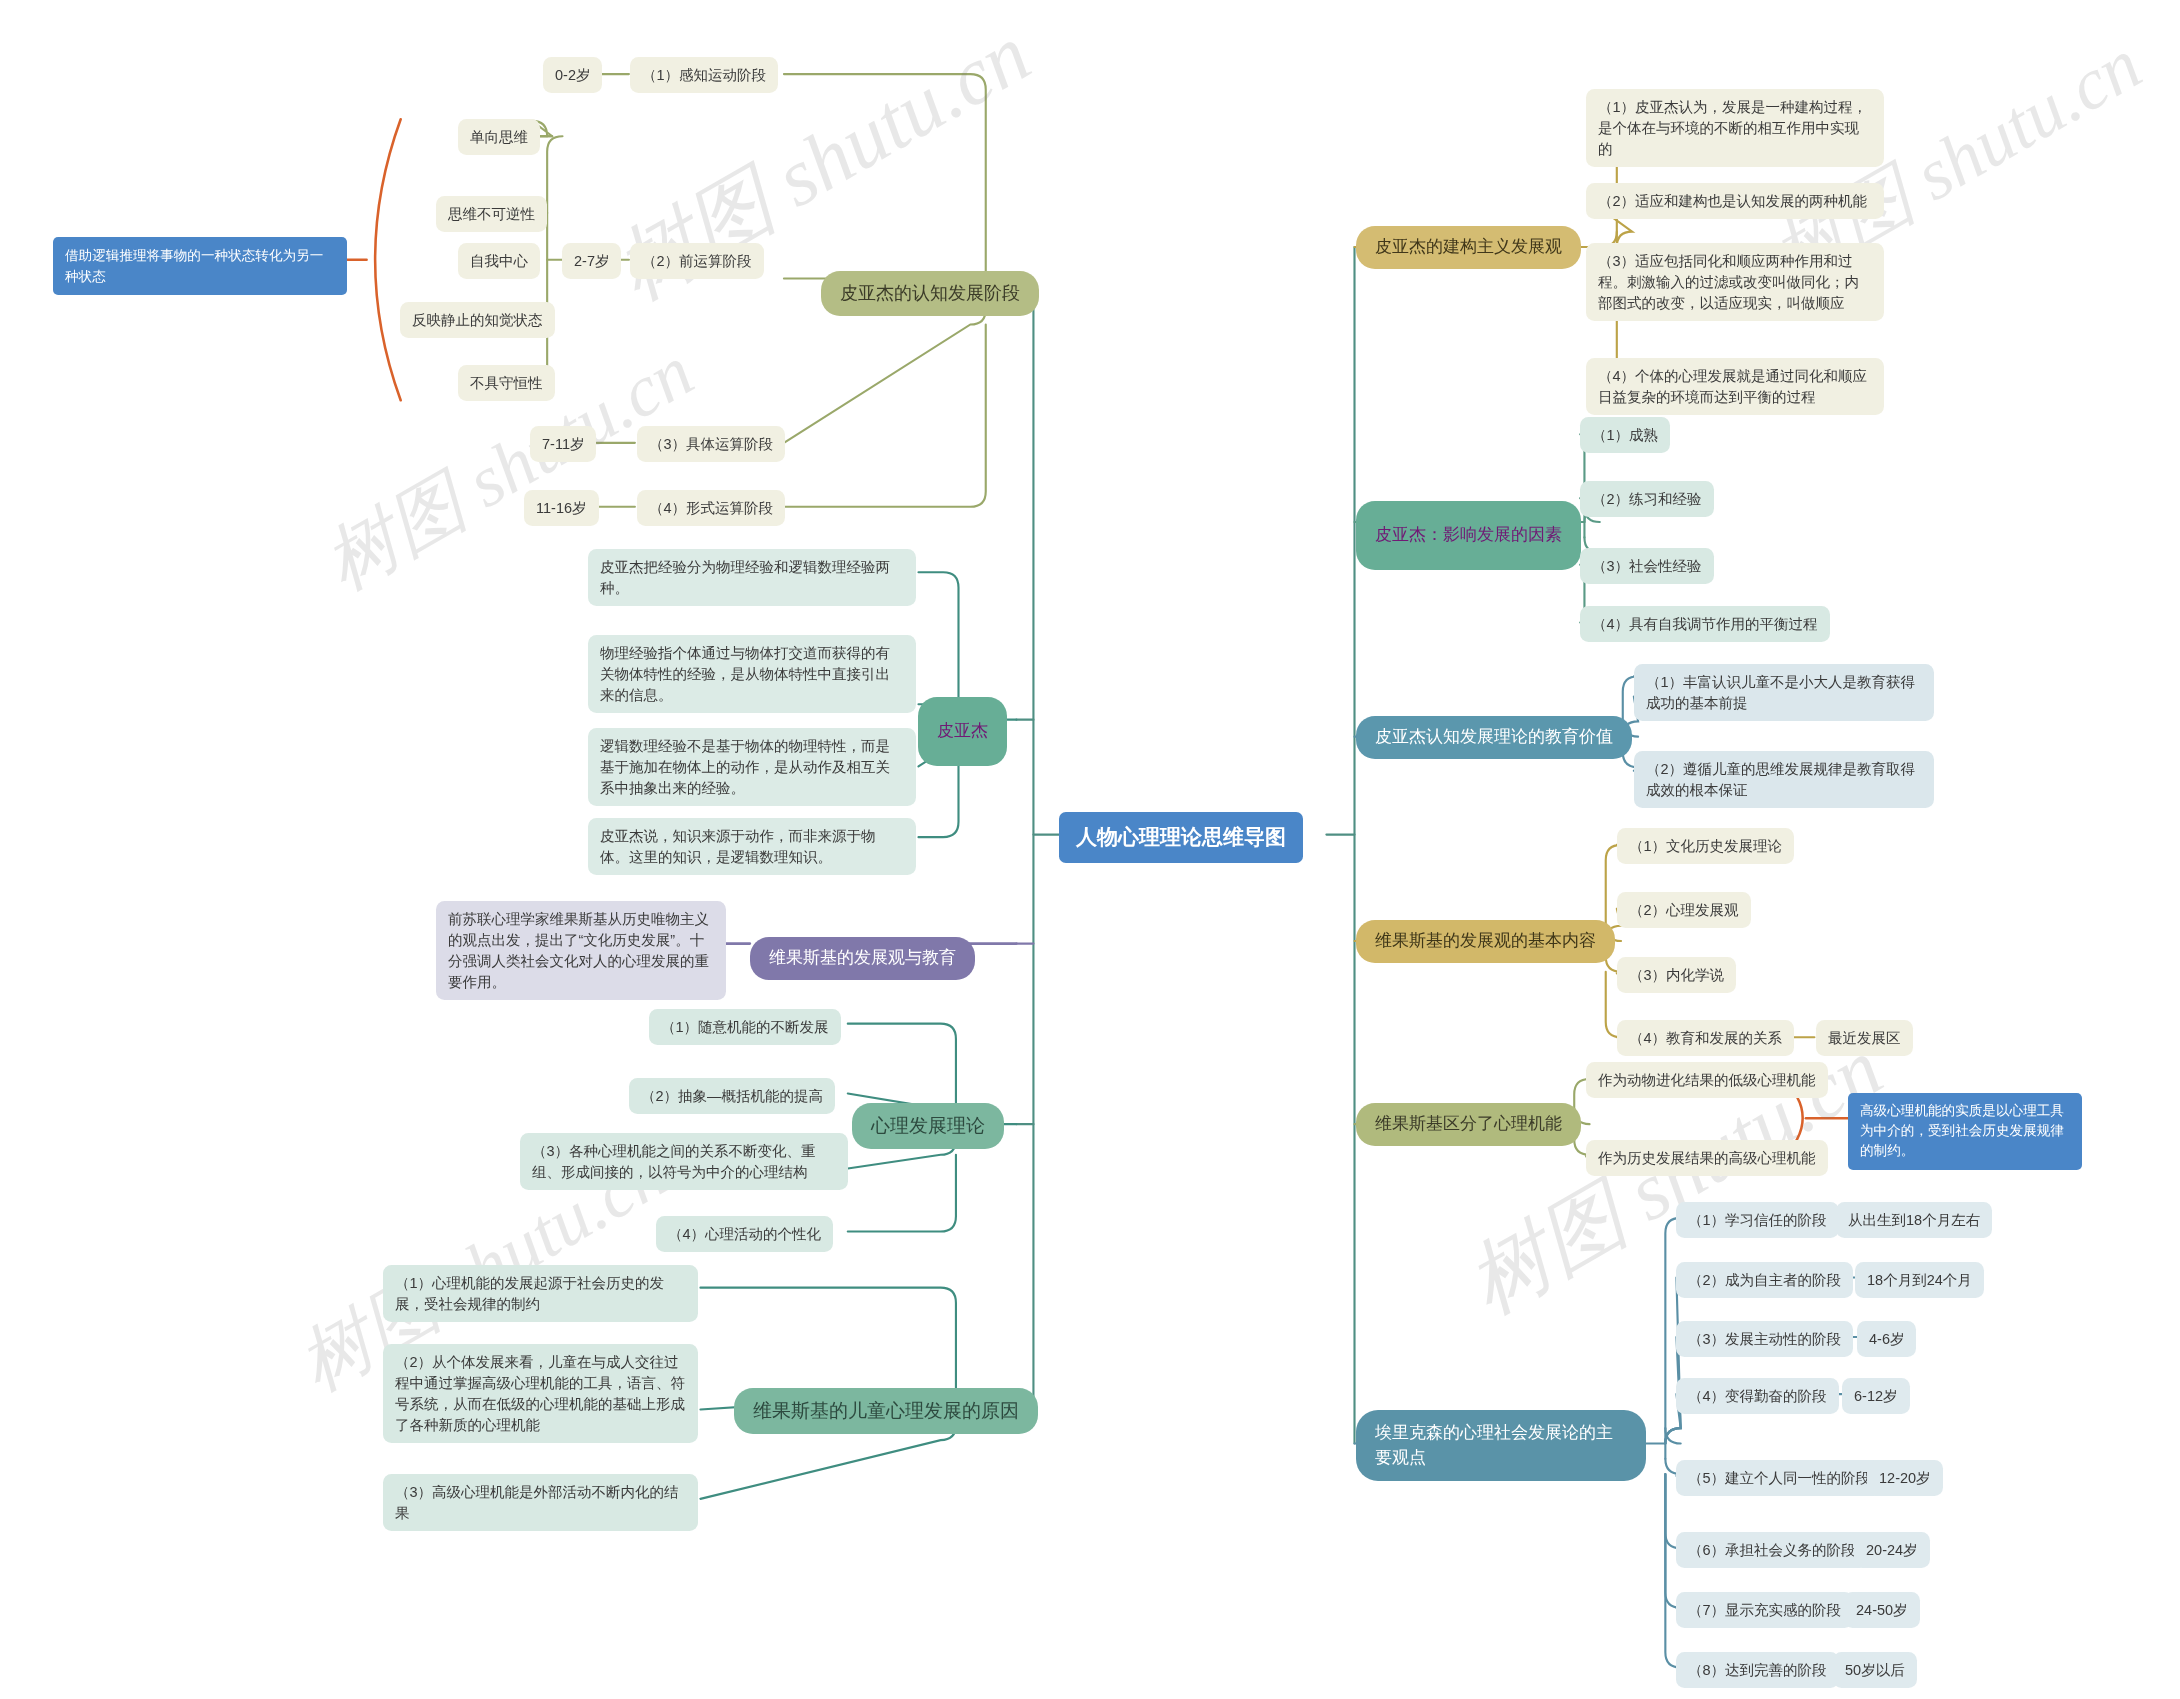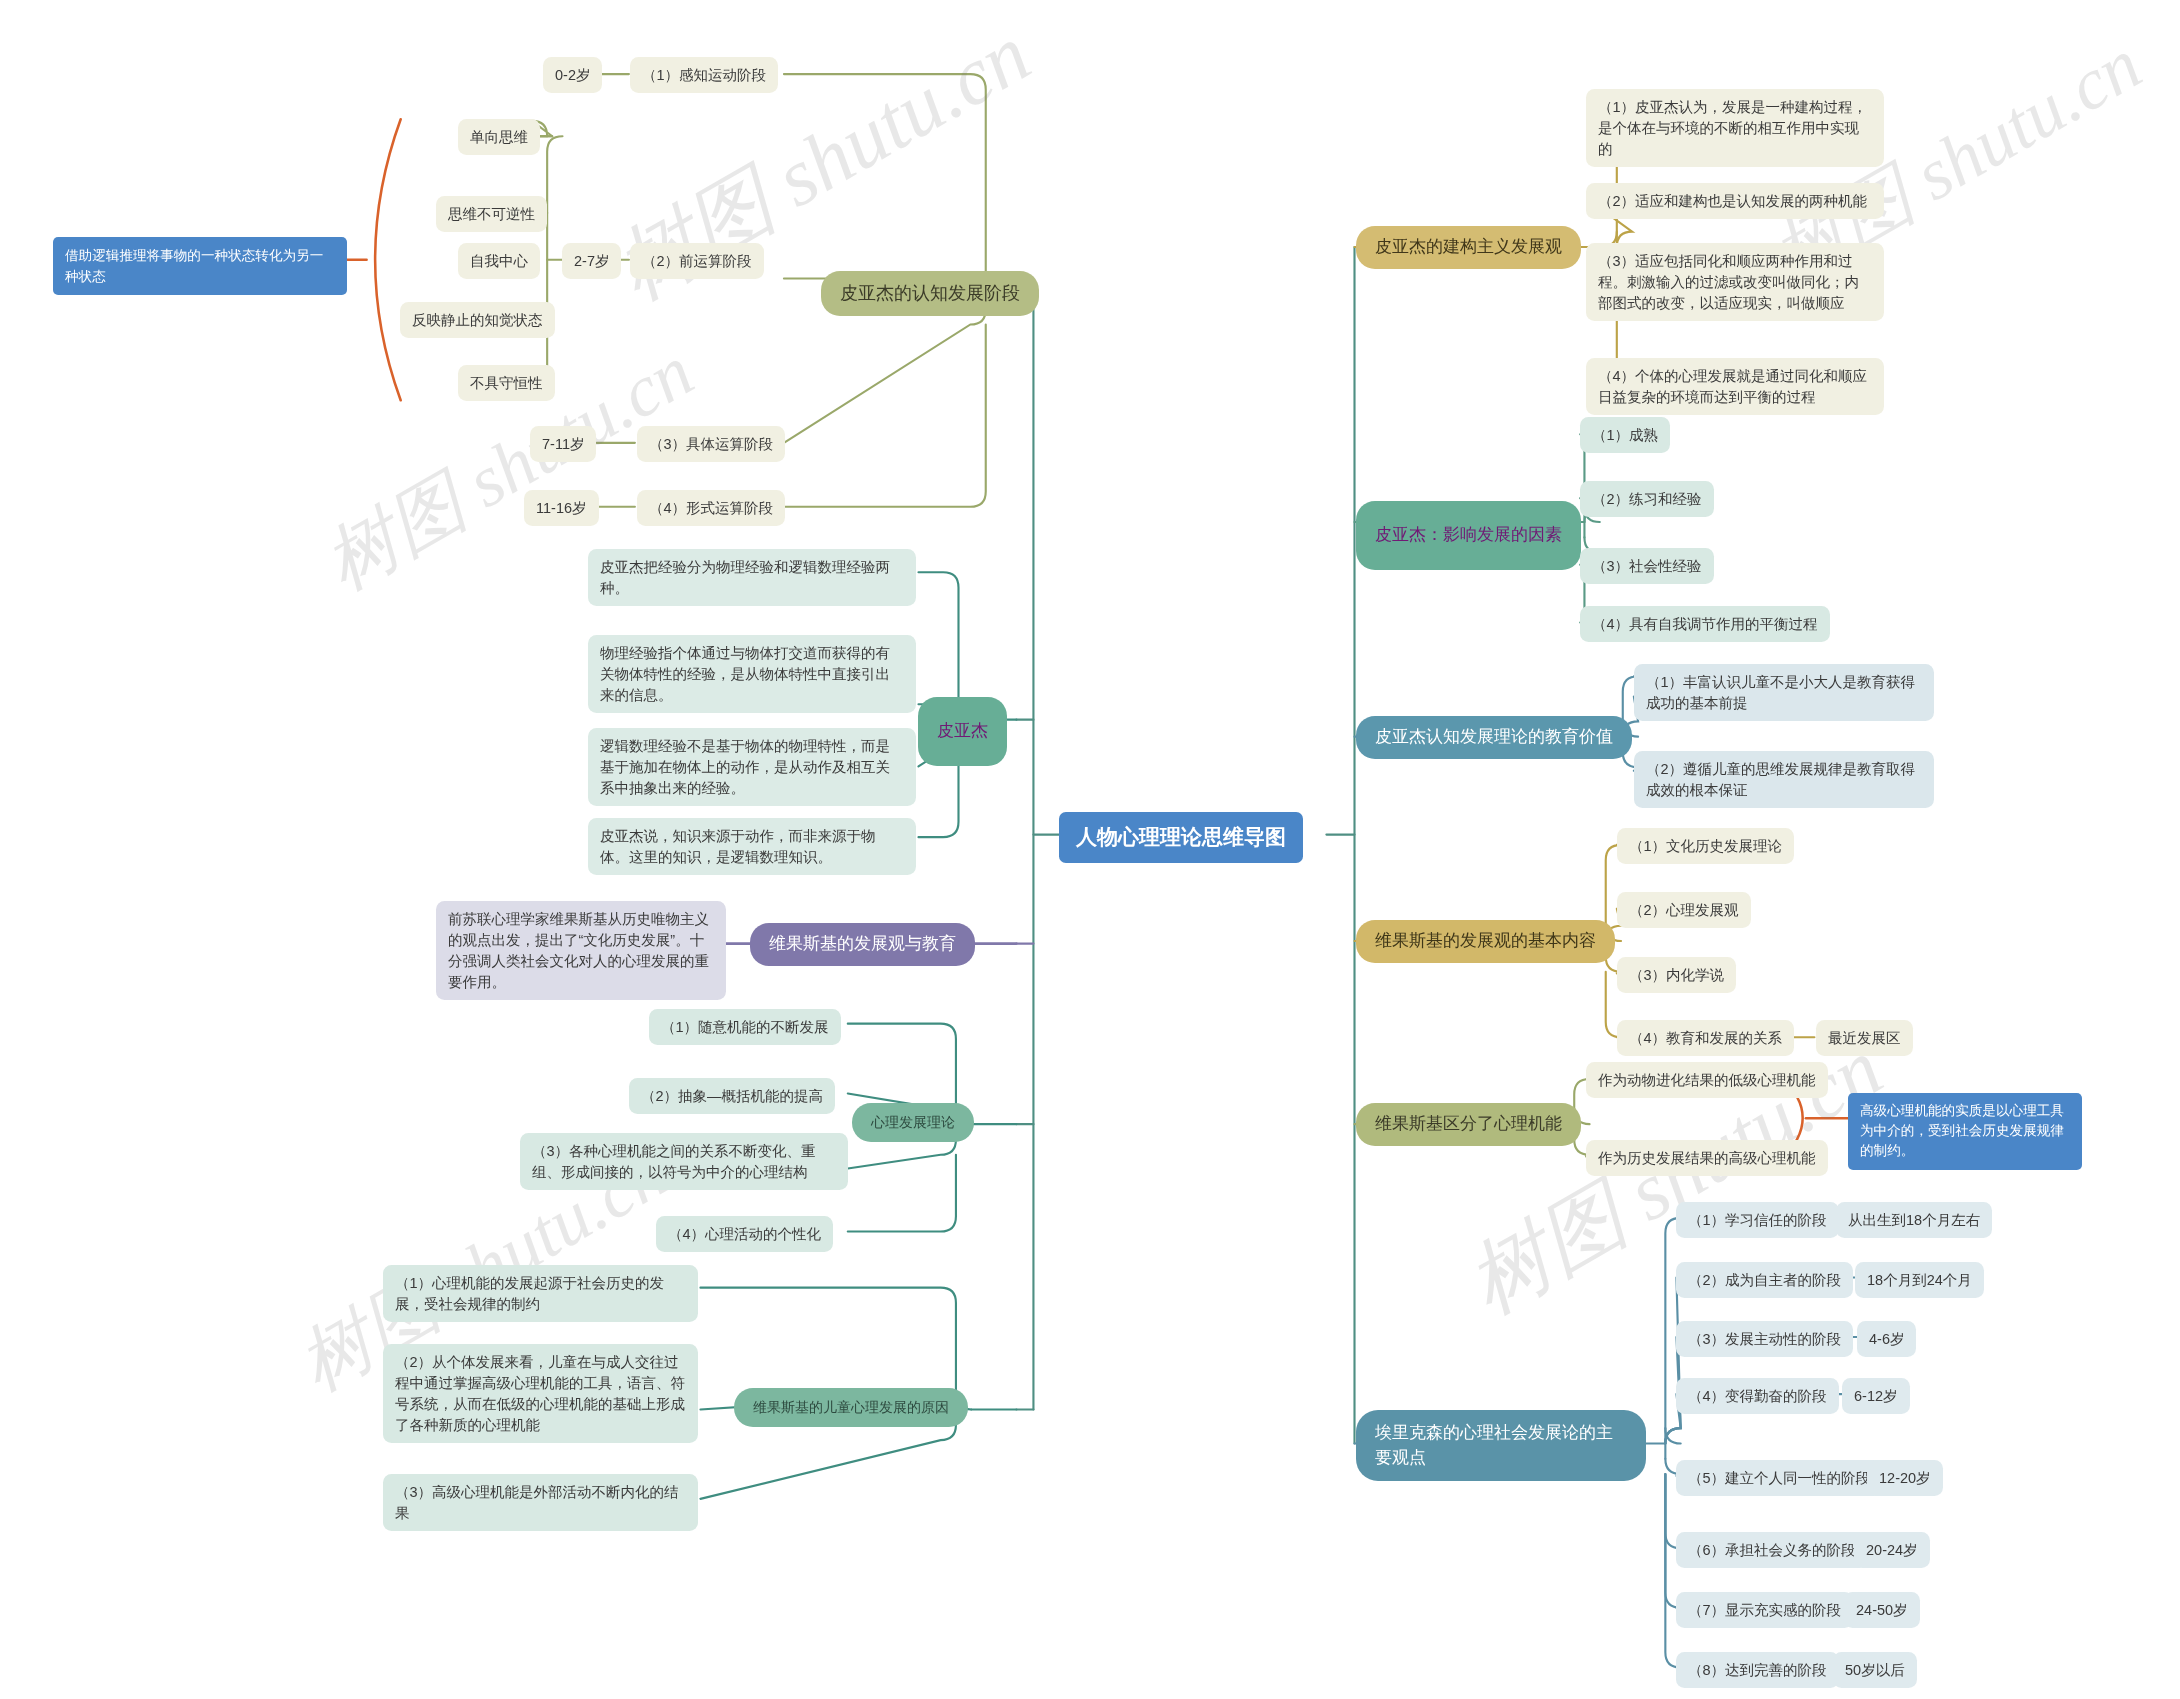--- a/index.html
+++ b/index.html
@@ -26,24 +26,24 @@
   }
   .node.center {
     background:#4a86c8; color:#fff; font-size:21px;
     border-radius:6.8px; padding:10.2px 17px; font-weight:700;
   }
   .node.blue-leaf { background:#4a86c8; color:#fff; font-size:13.6px; border-radius:5.1px; }
   .node.cream  { background:#f1f0e2; }
   .node.olive-main { background:#b4bd85; color:#3b3b28; font-size:18px; border-radius:19px; padding:9.4px 19px; }
   .node.olive-main2 { background:#b0ba7d; color:#3b3b28; font-size:17px; border-radius:19px; padding:9.4px 19px; }
   .node.teal-main { background:#67ae96; color:#701a75; font-size:17px; border-radius:19px; padding:22px 19px; }
-  .node.teal-main-lt { background:#7cb79f; color:#2d4a3f; font-size:14px; border-radius:19px; padding:9.4px 19px; }
+  .node.teal-main-lt { background:#7cb79f; color:#2d4a3f; font-size:19px; border-radius:19px; padding:9.4px 19px; }
   .node.mint { background:#dcebe6; }
   .node.mint2 { background:#d8e9e3; }
-  .node.purple-main { background:#8078aa; color:#fff; font-size:17px; border-radius:19px; padding:9.4px 19px; }
+  .node.purple-main { background:#8078aa; color:#fff; font-size:17px; border-radius:19px; padding:9.4px 19px;margin-top:14px; }
   .node.lavender { background:#dcdce8; }
   .node.gold-main { background:#d4bc72; color:#40371a; font-size:17px; border-radius:19px; padding:9.4px 19px; }
   .node.gold-main2 { background:#d2b869; color:#3e3618; font-size:17px; border-radius:19px; padding:9.4px 19px; }
   .node.steel-main { background:#5b97ad; color:#fff; font-size:17px; border-radius:19px; padding:9.4px 19px; }
   .node.steel-main2 { background:#5a93a8; color:#fff; font-size:17px; border-radius:22px; padding:11px 19px; }
   .node.ice { background:#dbe7ec; }
   .node.ice2 { background:#dfeaee; }
 
   .watermark {
     position:absolute;

